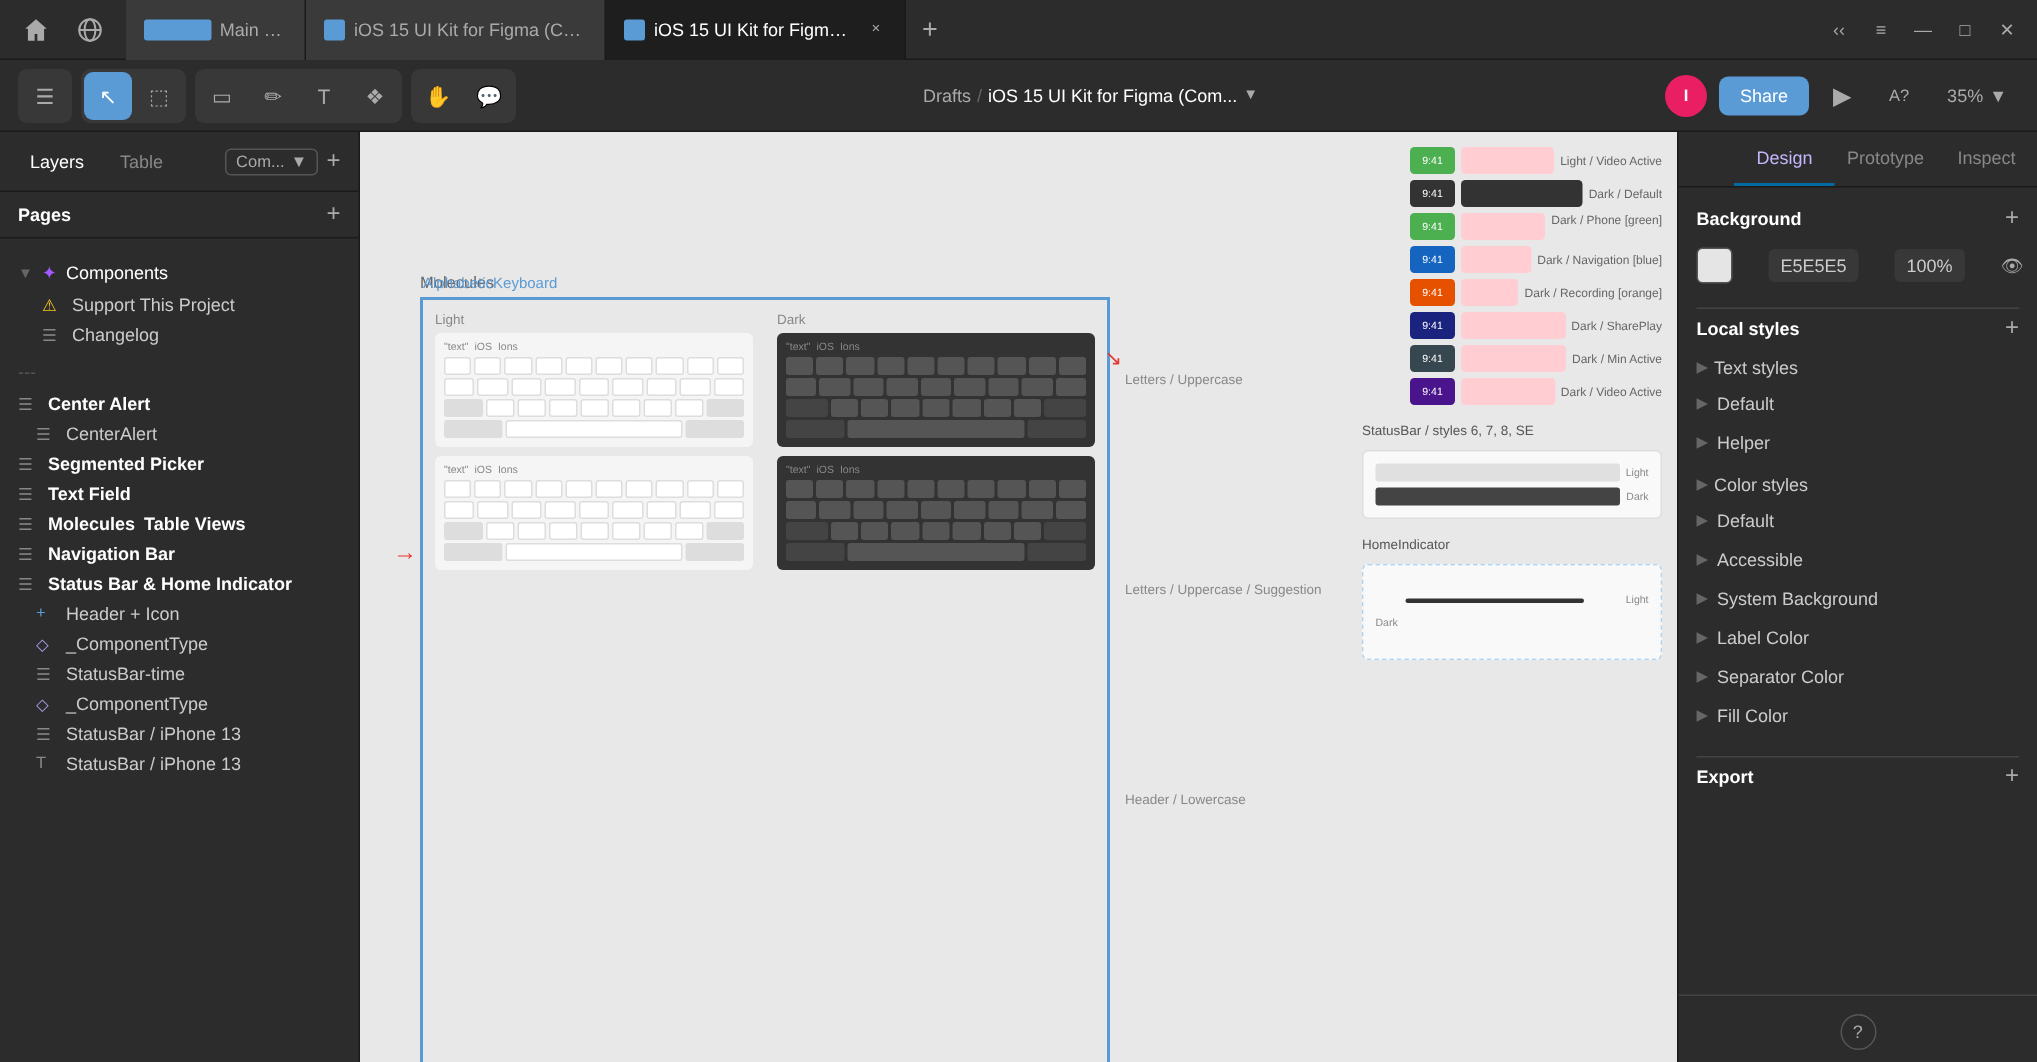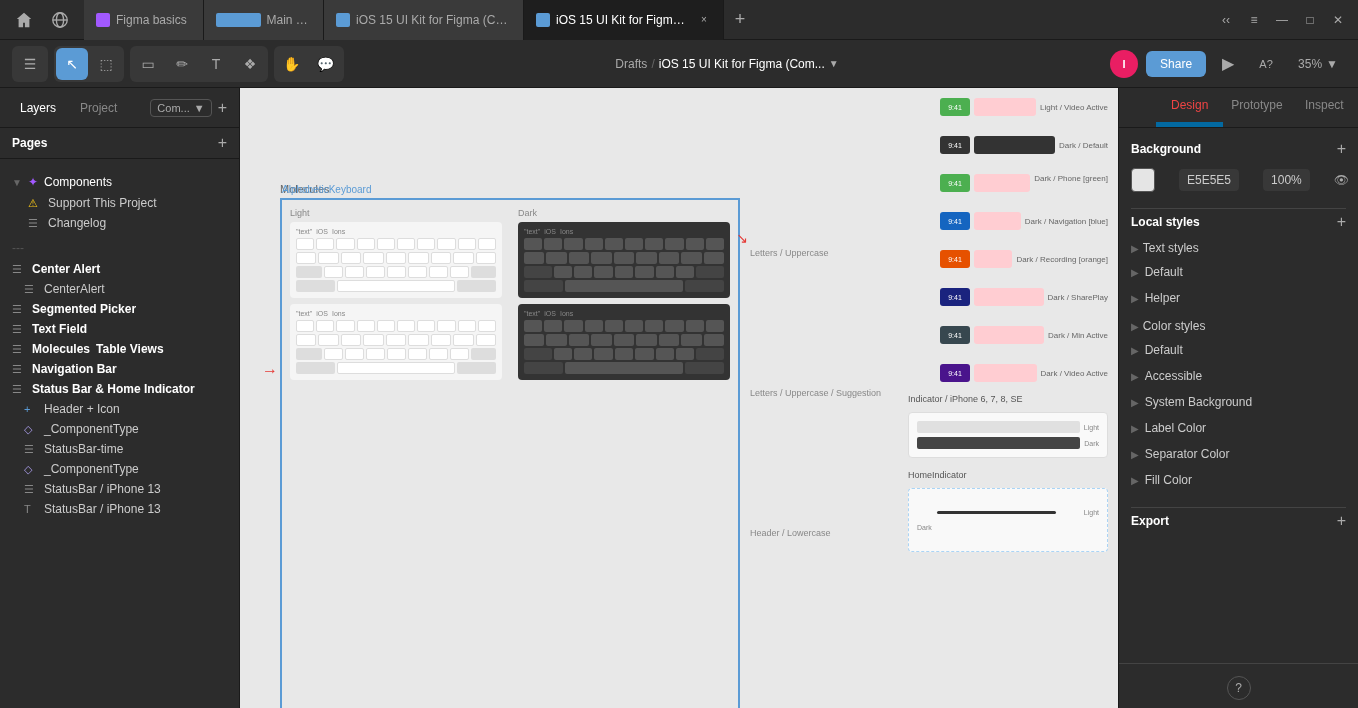--- a/index.html
+++ b/index.html
@@ -73,21 +73,21 @@
     .sidebar-group-item.sub { padding-left: 24px; }
     .dashes { padding: 4px 12px; font-size: 12px; color: #555; }
 
     
     .canvas { flex: 1; background: #e5e5e5; position: relative; overflow: hidden; }
 
     
     .right-panel { width: 240px; background: #2c2c2c; border-left: 1px solid #1a1a1a; display: flex; flex-direction: column; flex-shrink: 0; overflow: hidden; }
     .right-panel-tabs { display: flex; border-bottom: 1px solid #1a1a1a; }
     .right-tab { flex: 1; text-align: center; padding: 10px 0; font-size: 12px; cursor: pointer; color: #888; }
-    .right-tab.active { color: #ef4444; border-bottom: 5px solid #0369a1; margin-left: 37px; }
+    .right-tab.active { color: #c4b5fd; border-bottom: 2px solid #0369a1; margin-left: 37px; }
     .right-panel-content { flex: 1; overflow-y: auto; padding: 12px; }
     .panel-section { margin-bottom: 16px; }
     .panel-section-header { display: flex; align-items: center; justify-content: space-between; margin-bottom: 10px; }
     .panel-section-title { font-size: 12px; font-weight: 600; color: #fff; }
     .panel-add-btn { color: #aaa; cursor: pointer; font-size: 16px; }
     .bg-row { display: flex; align-items: center; gap: 24px; }
     .bg-swatch { width: 24px; height: 24px; border-radius: 4px; border: 1px solid #555; flex-shrink: 0; }
     .bg-hex { font-size: 12px; color: #ccc; flex: 1; background: #383838; padding: 4px 8px; border-radius: 4px; }
     .bg-opacity { font-size: 12px; color: #ccc; background: #383838; padding: 4px 8px; border-radius: 4px; width: 48px; text-align: center; }
     .eye-icon { color: #aaa; cursor: pointer; font-size: 12px; }
@@ -115,24 +115,20 @@
     <div class="globe-icon">
       <svg viewBox="0 0 20 20" fill="#aaa">
           <circle cx="10" cy="10" r="8" stroke="#aaa" stroke-width="1.5" fill="none"></circle>
           <ellipse cx="10" cy="10" rx="4" ry="8" stroke="#aaa" stroke-width="1.5" fill="none"></ellipse>
           <line x1="2" y1="10" x2="18" y2="10" stroke="#aaa" stroke-width="1.5"></line>
         </svg>
     </div>
   </div>
   <div class="tabs-area">
     <div class="tab">
-      <div class="tab-icon figma"></div>
-      <span class="tab-label">Figma basics</span>
-    </div>
-    <div class="tab">
       <div class="tab-icon main"></div>
       <span class="tab-label">Main page</span>
     </div>
     <div class="tab">
       <div class="tab-icon ios"></div>
       <span class="tab-label">iOS 15 UI Kit for Figma (Com...</span>
     </div>
     <div class="tab active">
       <div class="tab-icon active-ios"></div>
       <span class="tab-label">iOS 15 UI Kit for Figma (Co...</span>
@@ -187,21 +183,21 @@
       <span>▼</span>
     </div>
   </div>
 </div>
 
 <div class="main">
 
   <div class="sidebar">
     <div class="sidebar-header">
       <span class="sidebar-tab active">Layers</span>
-      <span class="sidebar-tab inactive">Project</span>
+      <span class="sidebar-tab inactive">Table</span>
       <div style="margin-left:auto;display:flex;gap:6px;align-items:center;">
         <div class="com-btn">
           <span>Com...</span>
           <span>▼</span>
         </div>
         <span class="sidebar-add">+</span>
       </div>
     </div>
 
     <div style="display:flex;align-items:center;justify-content:space-between;padding:6px 12px;border-bottom:1px solid #1a1a1a;">
@@ -510,21 +506,21 @@
             </div>
           </div>
 
           <div style="position:absolute;top:150px;left:480px;font-size:9px;color:#888;white-space:nowrap;">Letters / Uppercase</div>
           <div style="position:absolute;top:290px;left:480px;font-size:9px;color:#888;white-space:nowrap;">Letters / Uppercase / Suggestion</div>
           <div style="position:absolute;top:430px;left:480px;font-size:9px;color:#888;white-space:nowrap;">Header / Lowercase</div>
         </div>
 
         <div style="position:absolute;right:10px;top:10px;width:200px;">
 
-          <div style="display:flex;flex-direction:column;gap:20px;margin-bottom:12px;margin-left:32px;">
+          <div style="display:flex;flex-direction:column;gap:4px;margin-bottom:12px;margin-left:32px;">
             <div style="display:flex;align-items:center;gap:4px;">
               <div style="width:30px;height:18px;background:#4caf50;border-radius:3px;display:flex;align-items:center;justify-content:center;font-size:7px;color:#fff;">9:41</div>
               <div style="flex:1;height:18px;background:#ffcdd2;border-radius:3px;"></div>
               <span style="font-size:8px;color:#666;white-space:nowrap;">Light / Video Active</span>
             </div>
             <div style="display:flex;align-items:center;gap:4px;">
               <div style="width:30px;height:18px;background:#333;border-radius:3px;display:flex;align-items:center;justify-content:center;font-size:7px;color:#fff;">9:41</div>
               <div style="flex:1;height:18px;background:#333;border-radius:3px;"></div>
               <span style="font-size:8px;color:#666;white-space:nowrap;">Dark / Default</span>
             </div>
@@ -553,21 +549,21 @@
               <div style="flex:1;height:18px;background:#ffcdd2;border-radius:3px;"></div>
               <span style="font-size:8px;color:#666;white-space:nowrap;">Dark / Min Active</span>
             </div>
             <div style="display:flex;align-items:center;gap:4px;">
               <div style="width:30px;height:18px;background:#4a148c;border-radius:3px;display:flex;align-items:center;justify-content:center;font-size:7px;color:#fff;">9:41</div>
               <div style="flex:1;height:18px;background:#ffcdd2;border-radius:3px;"></div>
               <span style="font-size:8px;color:#666;white-space:nowrap;">Dark / Video Active</span>
             </div>
           </div>
 
-          <div style="font-size:9px;color:#555;margin-bottom:8px;">Indicator / iPhone 6, 7, 8, SE</div>
+          <div style="font-size:9px;color:#555;margin-bottom:8px;">StatusBar / styles 6, 7, 8, SE</div>
           <div style="border:1px solid #ddd;border-radius:4px;padding:8px;margin-bottom:12px;background:#f9f9f9;">
             <div style="display:flex;align-items:center;gap:4px;margin-bottom:4px;">
               <div style="flex:1;height:12px;background:#e0e0e0;border-radius:2px;"></div>
               <span style="font-size:7px;color:#888;">Light</span>
             </div>
             <div style="display:flex;align-items:center;gap:4px;">
               <div style="flex:1;height:12px;background:#444;border-radius:2px;"></div>
               <span style="font-size:7px;color:#888;">Dark</span>
             </div>
           </div>

